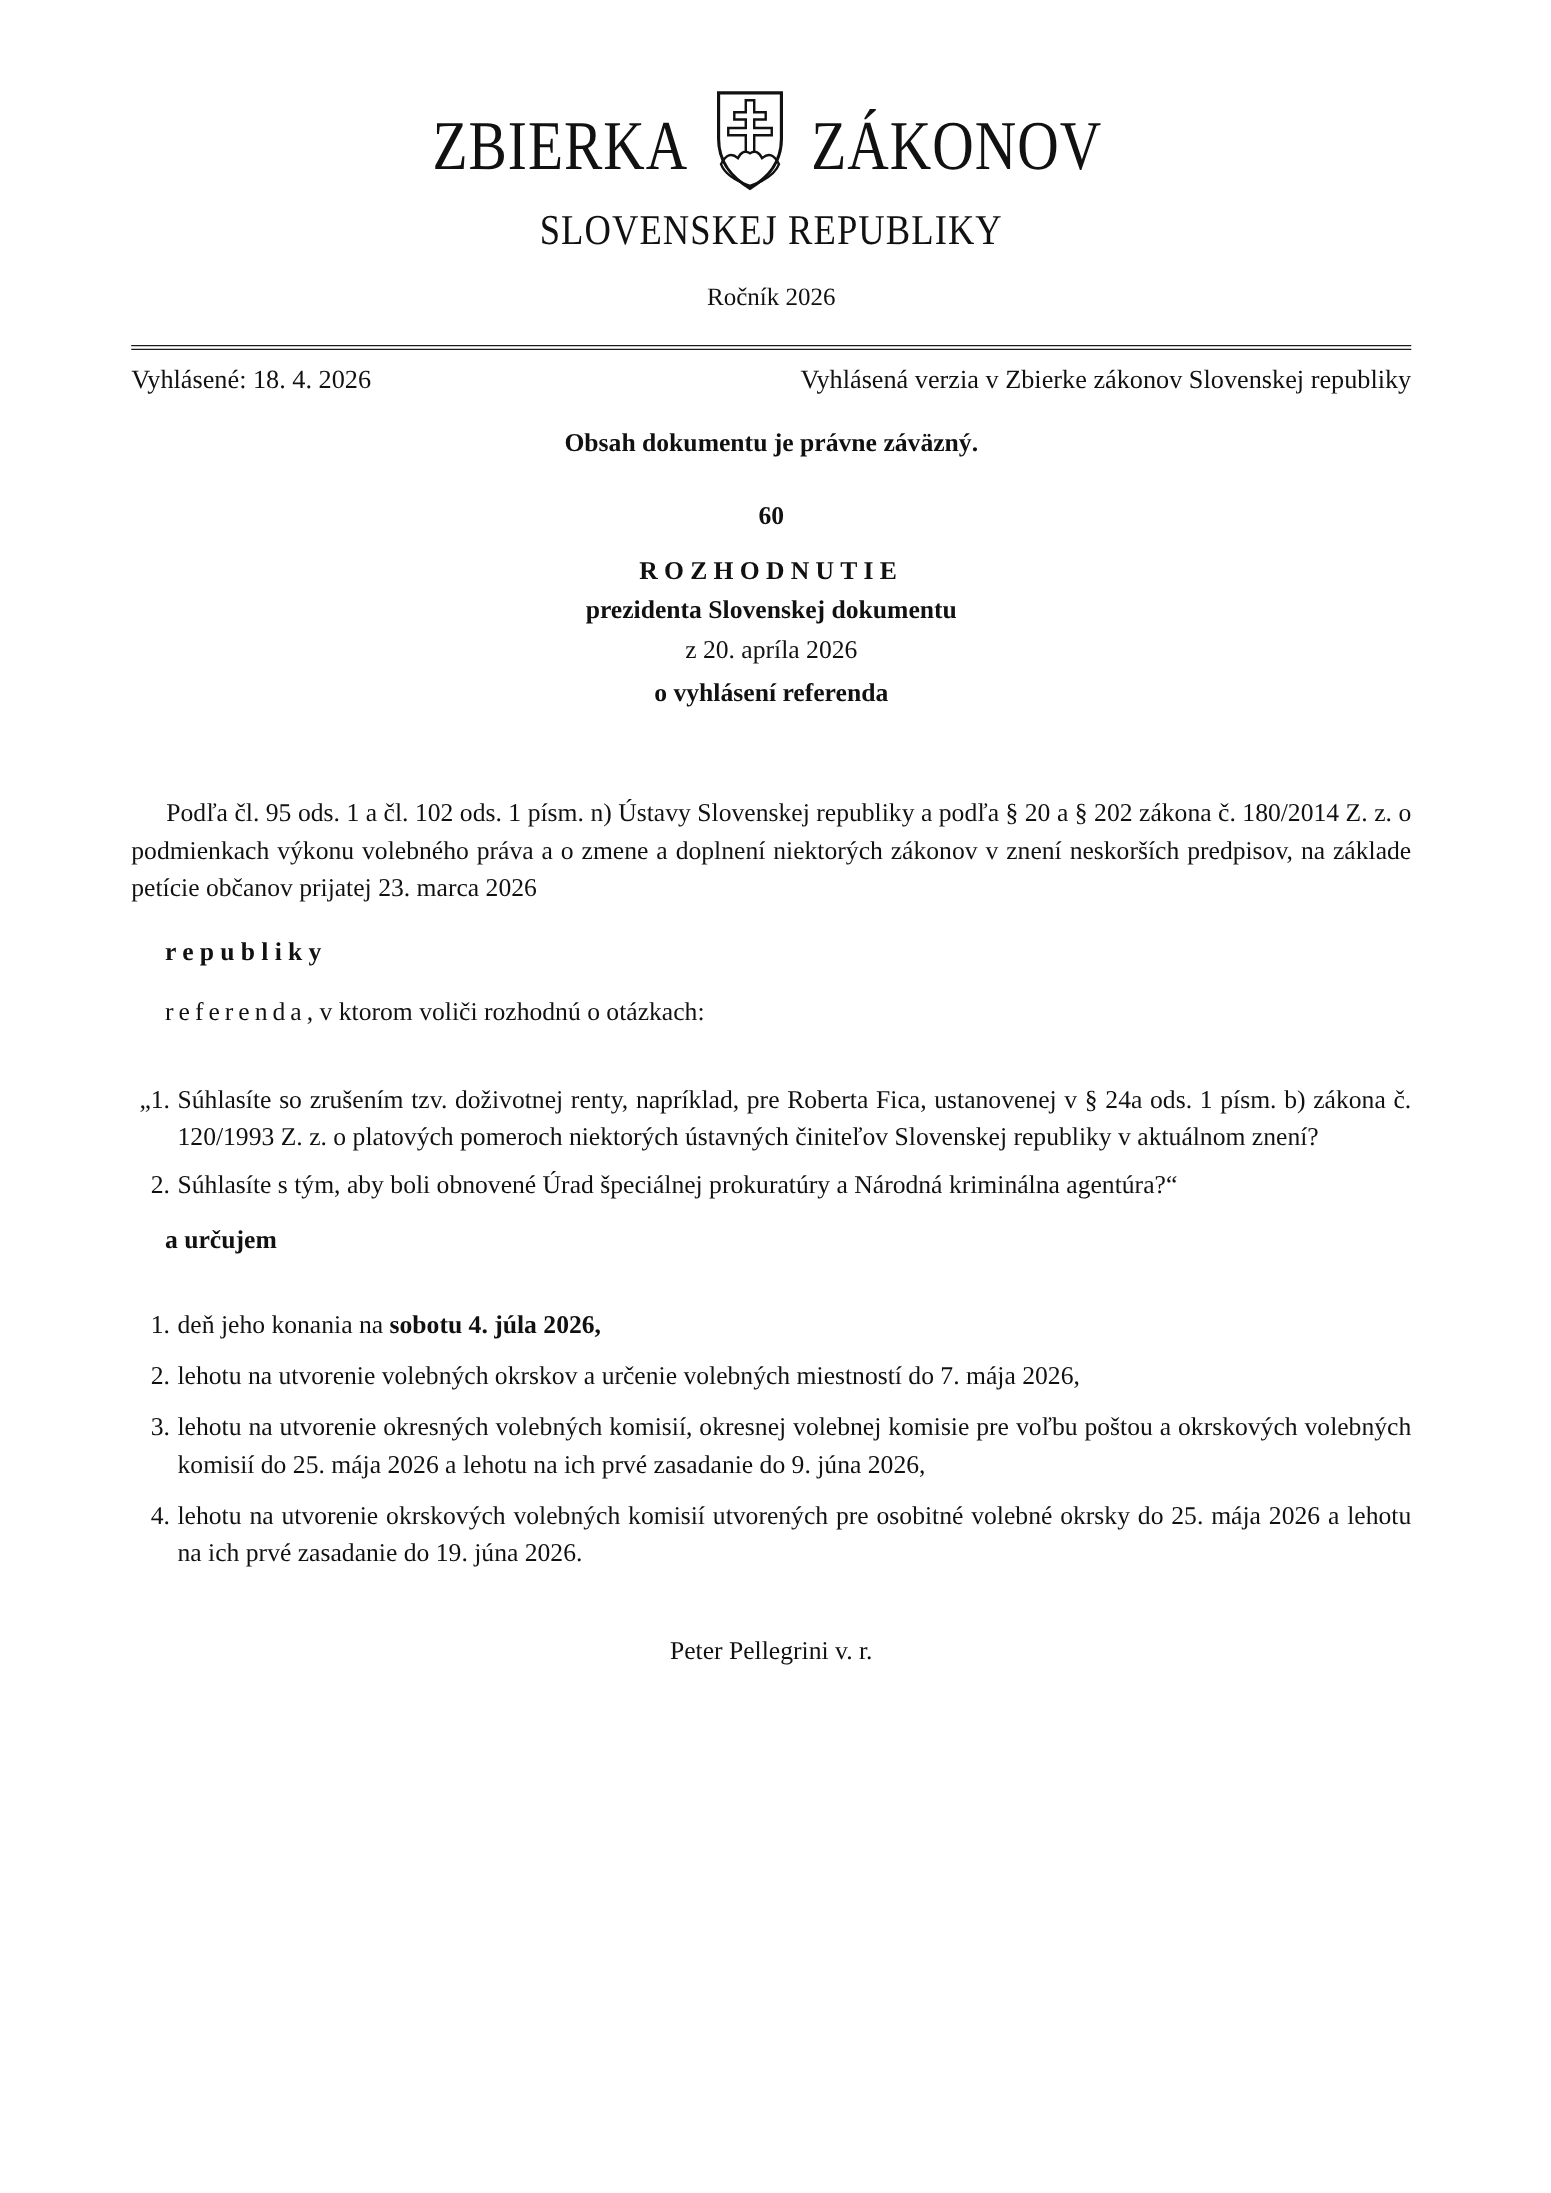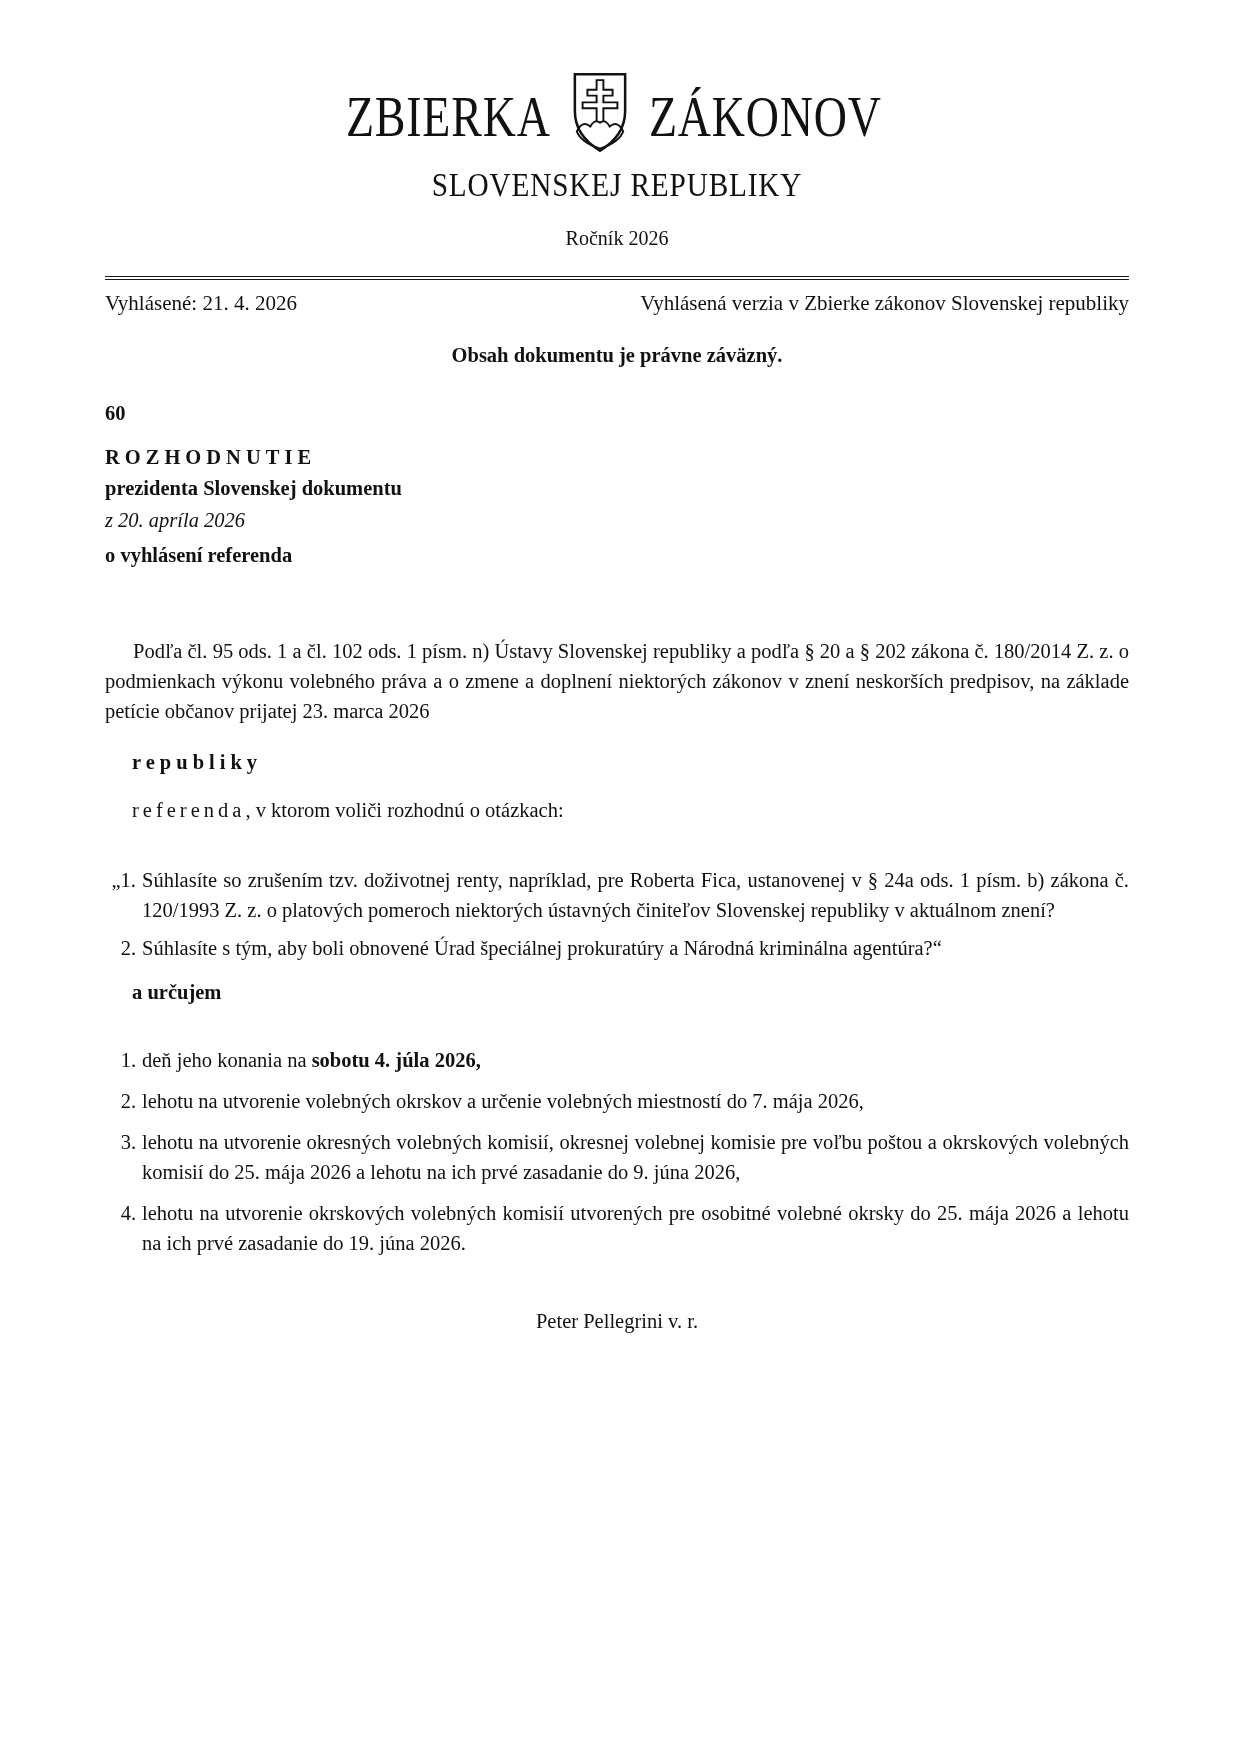--- a/index.html
+++ b/index.html
@@ -68,26 +68,26 @@
     font-size: 21px;
   }
   .notice {
     margin-top: 22px;
     text-align: center;
     font-weight: bold;
     font-size: 20.5px;
   }
 
   
-  .center { }
+  .center { text-align: center; }
   .bold   { font-weight: bold; }
   .act-number   { margin-top: 28px; }
   .act-type     { margin-top: 14px; letter-spacing: 5px; }
   .act-issuer   { margin-top: 1px; }
-  .act-date     { margin-top: 2px; font-style: italic; }
+  .act-date     { margin-top: 2px; }
   .act-subject  { margin-top: 5px; }
 
   
   .preamble {
     margin-top: 66px;
     text-align: justify;
     text-indent: 28px;
   }
   .declaration {
     margin-top: 13px;
@@ -151,21 +151,21 @@
     </div>
 
     <div class="masthead-subtitle">SLOVENSKEJ REPUBLIKY</div>
 
     <div class="volume">Ročník 2026</div>
   </div>
 
   <div class="rule"></div>
 
   <div class="meta-row">
-    <span>Vyhlásené: 21. 4. 2026</span>
+    <span>Vyhlásené: 18. 4. 2026</span>
     <span>Vyhlásená verzia v Zbierke zákonov Slovenskej republiky</span>
   </div>
 
   <div class="notice">Obsah dokumentu je právne záväzný.</div>
 
   <div class="center bold act-number">60</div>
 
   <div class="center bold act-type">ROZHODNUTIE</div>
 
   <div class="center bold act-issuer">prezidenta Slovenskej dokumentu</div>

